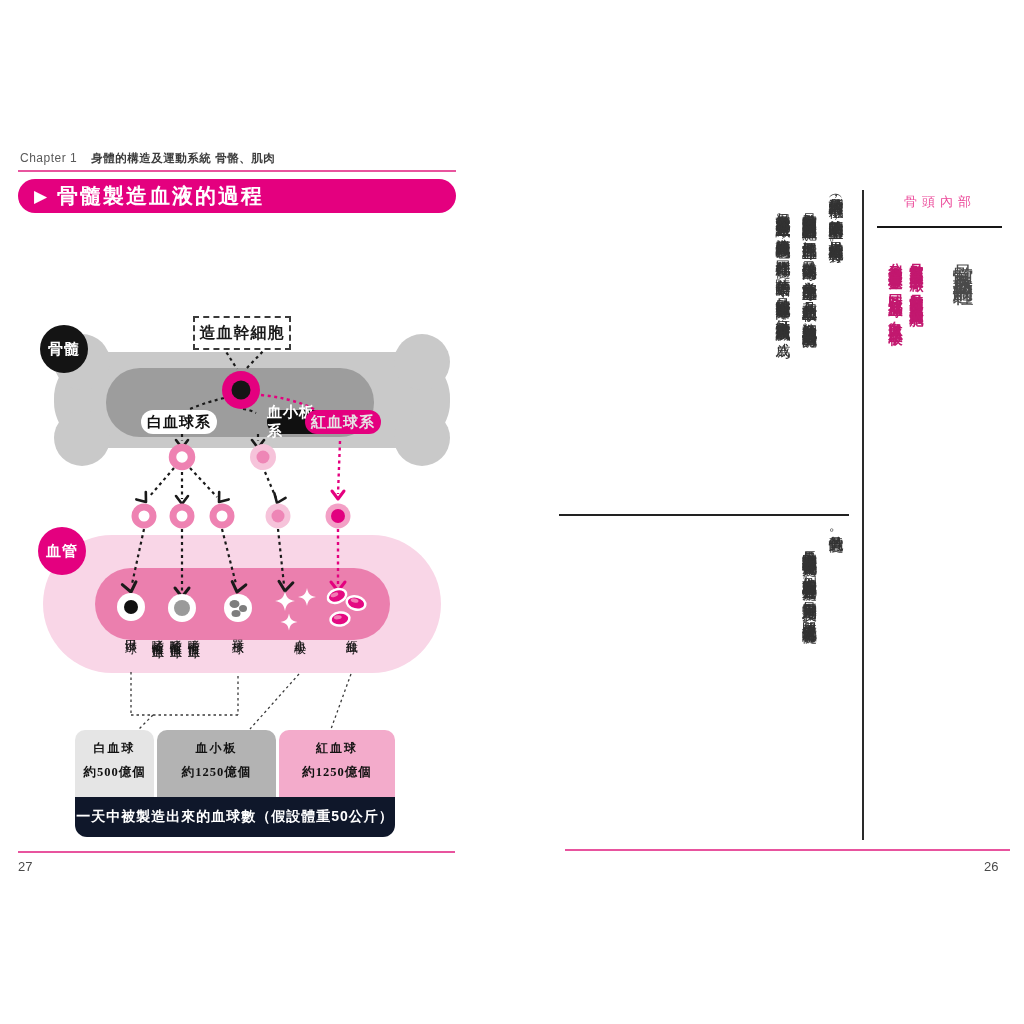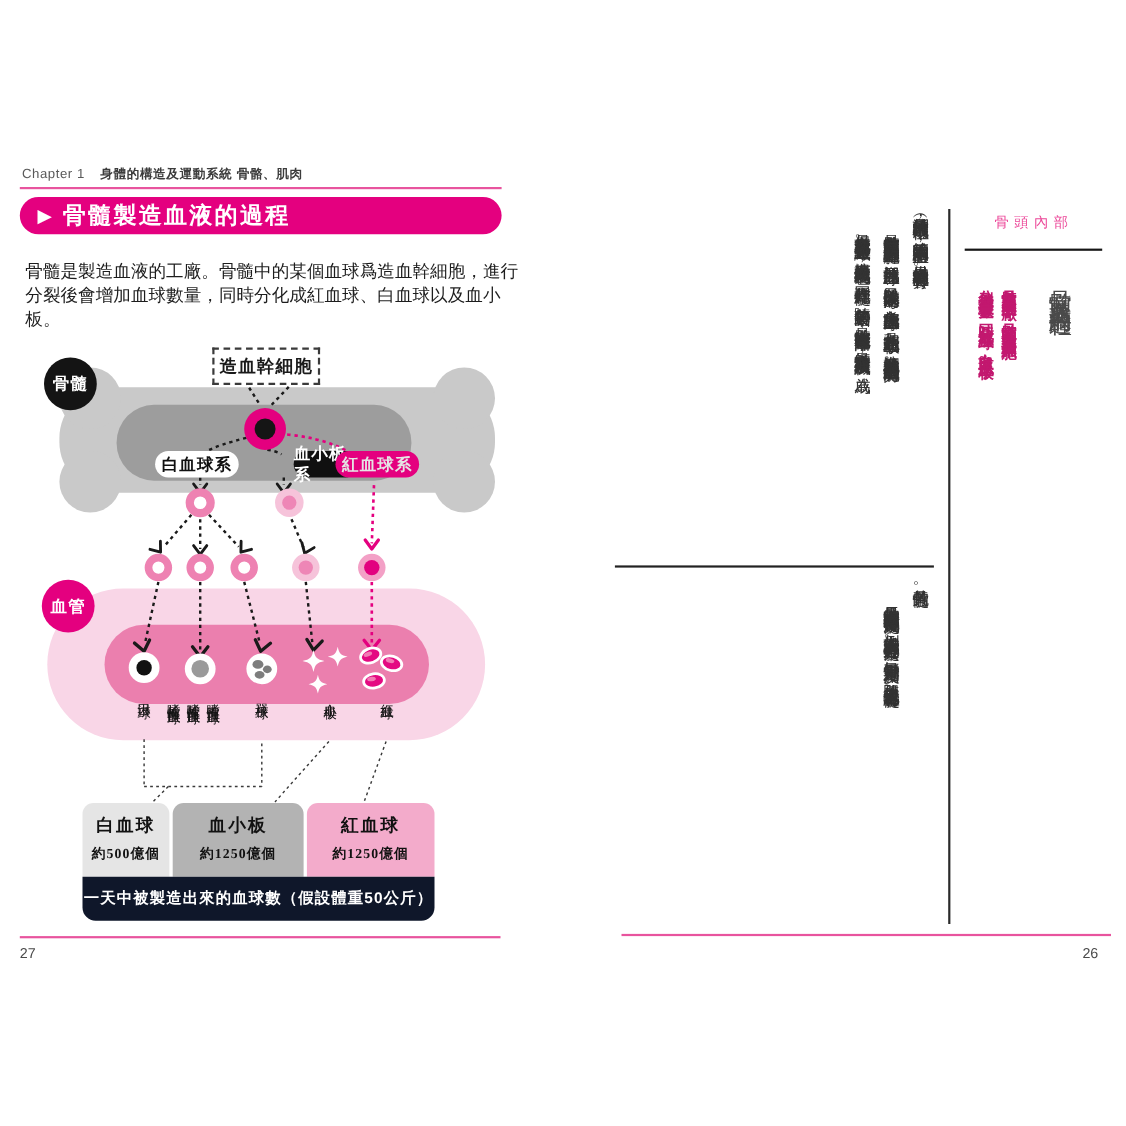--- a/index.html
+++ b/index.html
@@ -37,21 +37,21 @@
   .pill{position:absolute;top:110px;height:24px;border-radius:13px;display:flex;
         align-items:center;justify-content:center;font-size:15px;font-weight:bold;letter-spacing:1px;}
   .pill-white{left:123px;width:76px;background:#fff;color:#111;}
   .pill-black{left:205px;width:59px;background:#101010;color:#fff;margin-left:44px;}
   .pill-red{left:287px;width:76px;background:#e4007f;color:#e5e5e5;}
   .cl{position:absolute;top:330px;writing-mode:vertical-rl;text-orientation:upright;
       font-family:"Liberation Serif",serif;font-size:12px;letter-spacing:1.5px;color:#141414;width:16px;}
   .cl0{left:105px;} .cl1{left:132px;} .cl2{left:150px;} .cl3{left:168px;}
   .cl4{left:212px;} .cl5{left:274px;} .cl6{left:326px;}
   .cbox{position:absolute;top:430px;height:67px;border-radius:10px 10px 0 0;text-align:center;color:#111;}
-  .cbox .lab{font-size:16px;font-weight:bold;margin-top:10px;letter-spacing:2px;}
+  .cbox .lab{font-size:12px;font-weight:bold;margin-top:10px;letter-spacing:2px;}
   .cbox .cnt{font-family:"Liberation Serif",serif;font-size:12.5px;font-weight:bold;margin-top:7px;letter-spacing:1px;}
   .cbox1{left:57px;width:79px;background:#e5e5e5;}
   .cbox2{left:139px;width:119px;background:#b3b3b3;}
   .cbox3{left:261px;width:116px;background:#f3abcb;}
   .prod-banner{position:absolute;left:57px;top:497px;width:320px;height:40px;background:#0f172a;
                border-radius:0 0 12px 12px;color:#fff;font-size:14px;font-weight:bold;
                display:flex;align-items:center;justify-content:center;letter-spacing:1px;}
 
   
   .rp-divider{left:862px;top:190px;width:2px;height:650px;background:#2a2a2a;}
@@ -80,21 +80,20 @@
   <div class="abs lp-header">
     <span>Chapter 1</span><span class="sec">身體的構造及運動系統</span><span class="sub">骨骼、肌肉</span>
   </div>
   <div class="abs lp-rule"></div>
 
   <div class="abs lp-banner">
     <span class="tri">▶</span>
     <span class="t">骨髓製造血液的過程</span>
   </div>
 
-  <p class="abs lp-intro">骨髓是製造血液的工廠。骨髓中的某個血球爲造血幹細胞，進行分裂後會增加血球數量，同時分化成紅血球、白血球以及血小板。</p>
 
   <div class="abs diagram">
     <svg width="444" height="545" viewBox="0 0 444 545">
 
       <g>
         <rect x="36" y="52" width="396" height="96" rx="46" fill="#c9c9c9"></rect>
         <circle cx="64" cy="62" r="28" fill="#c9c9c9"></circle>
         <circle cx="64" cy="138" r="28" fill="#c9c9c9"></circle>
         <circle cx="404" cy="62" r="28" fill="#c9c9c9"></circle>
         <circle cx="404" cy="138" r="28" fill="#c9c9c9"></circle>

